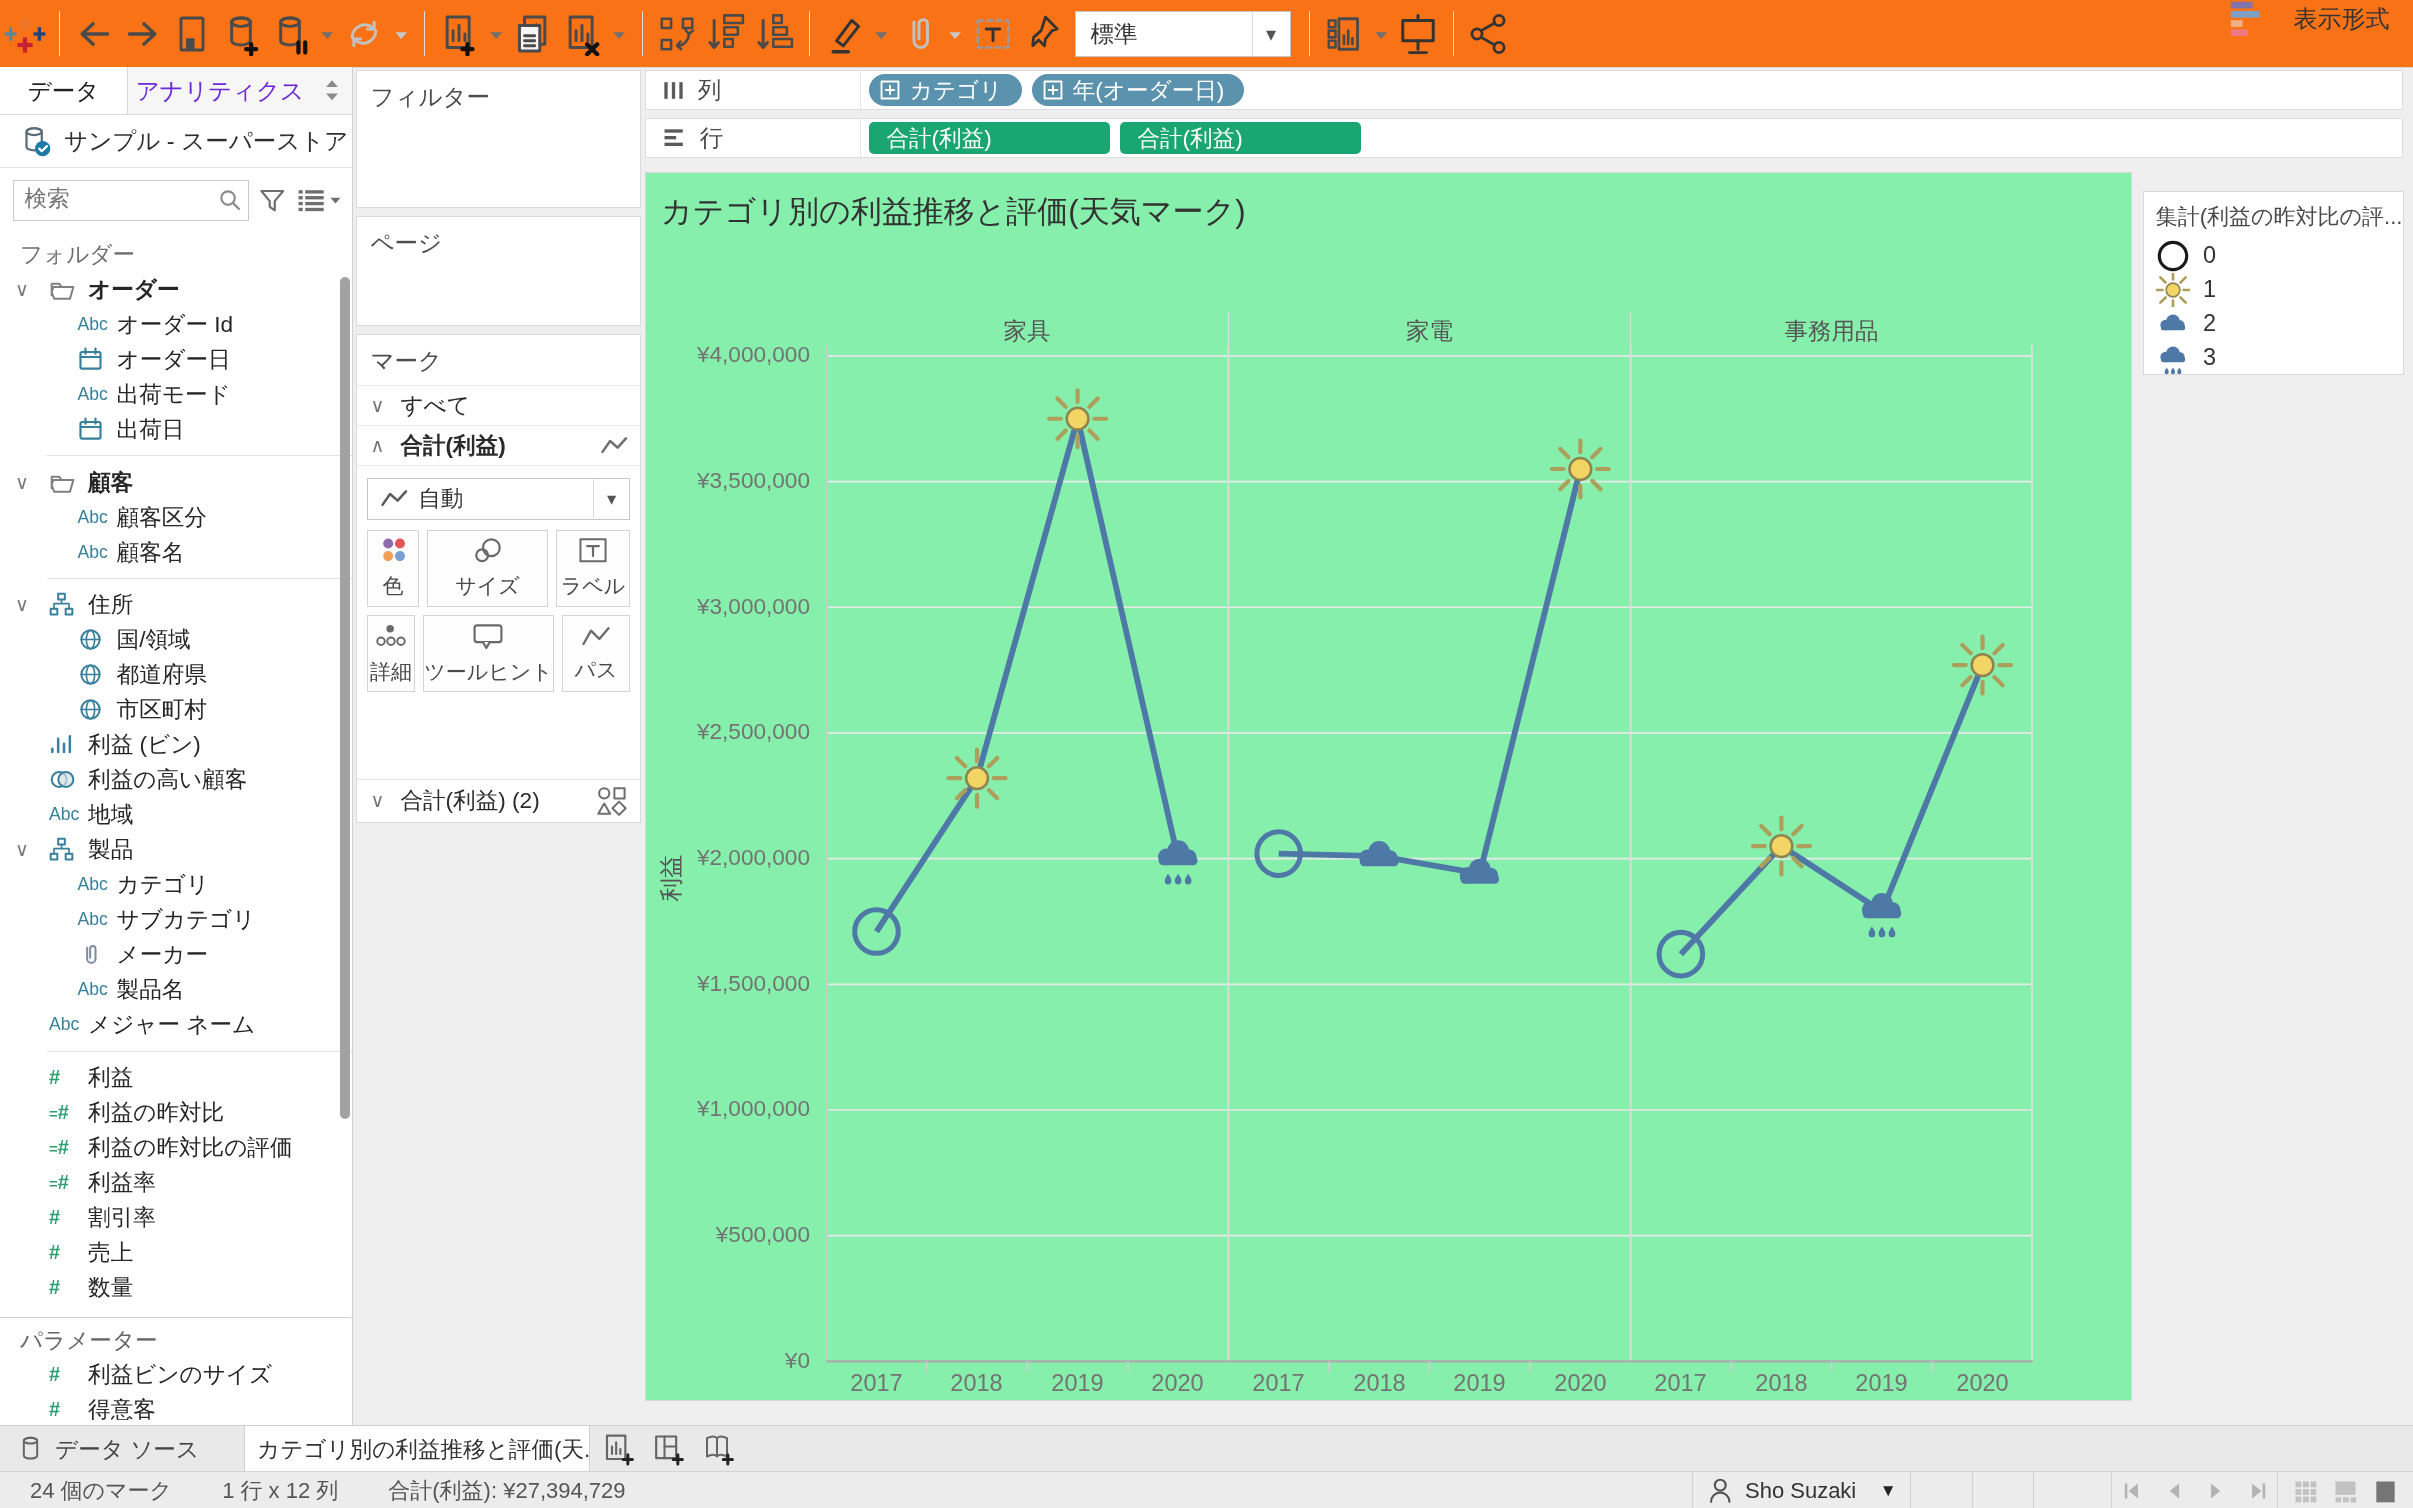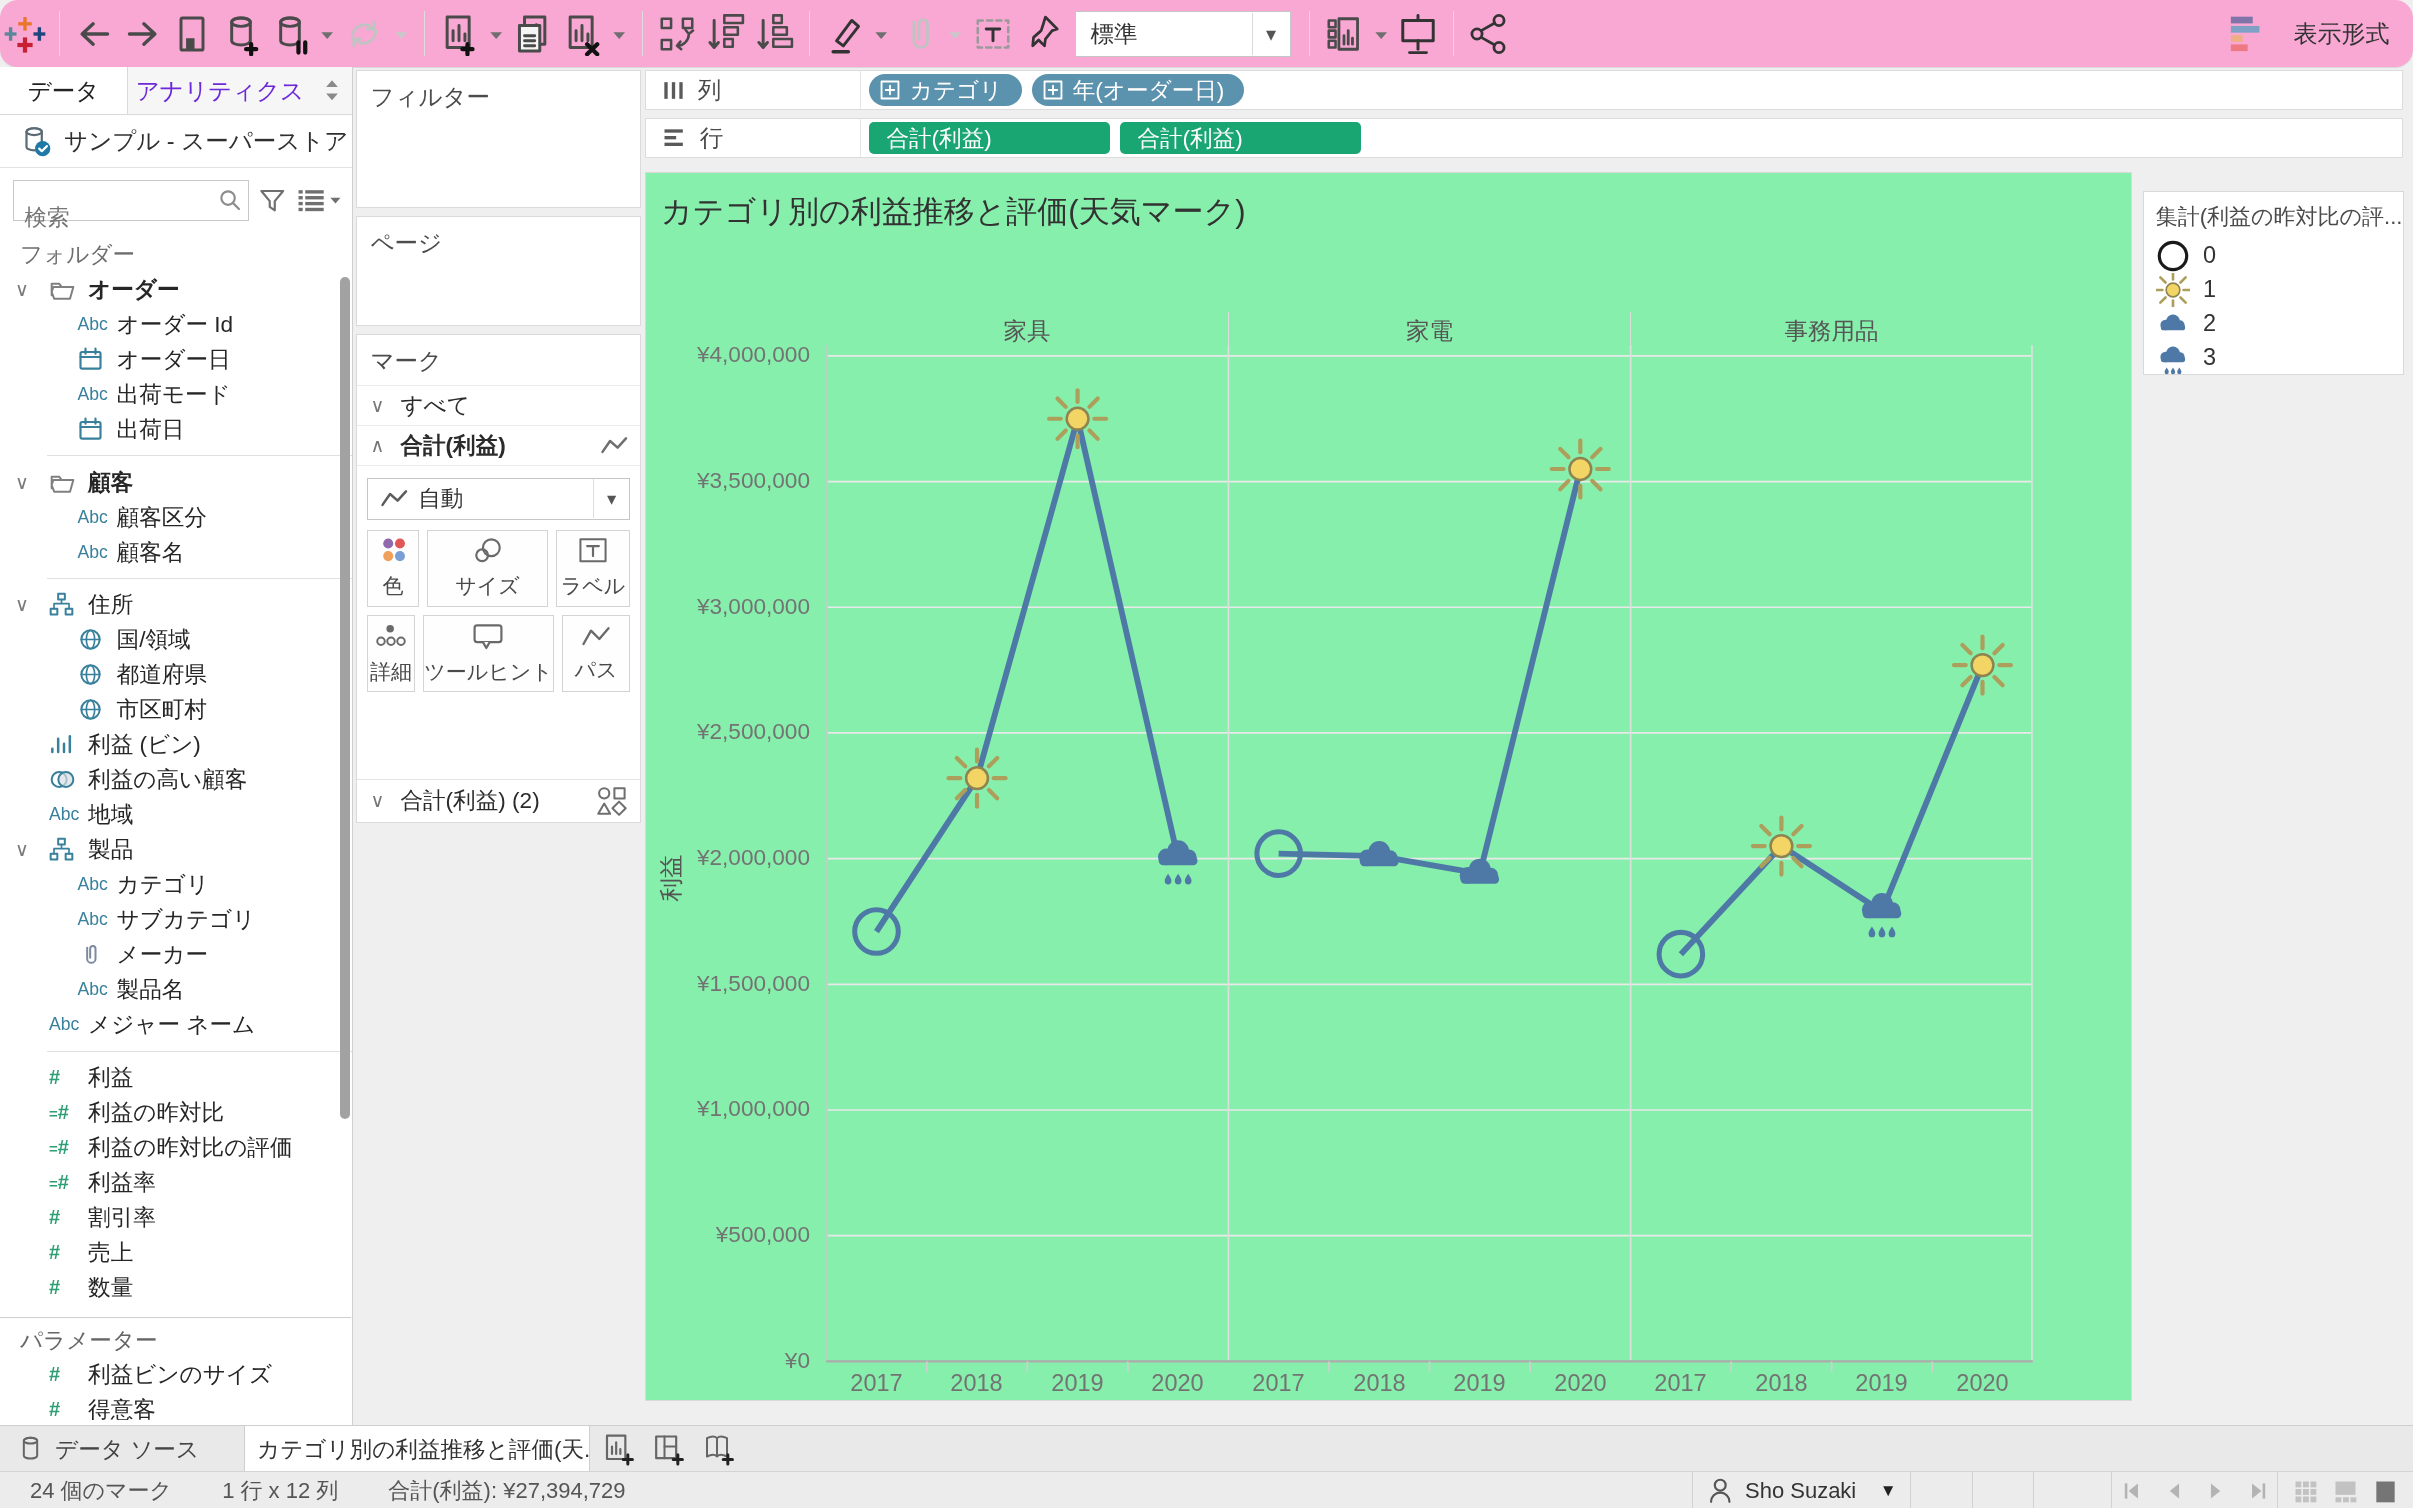--- a/index.html
+++ b/index.html
@@ -1,19 +1,19 @@
 <!DOCTYPE html>
 <html style="font-size:13.4px"><head>
 <meta charset="utf-8">
 <style>
   html,body{margin:0;padding:0;}
   body{width:2413px;height:1508px;font-family:"Liberation Sans","DejaVu Sans",sans-serif;background:#efefef;}
   #page{position:relative;width:2413px;height:1508px;overflow:hidden;background:#efefef;}
   
-  .toolbar{position:absolute;left:0;top:0;width:2413px;height:67px;background:#f9a8d4;border-bottom:0.8px solid #d8d8d8;display:flex;align-items:center;border-radius:18px;}
+  .toolbar{position:absolute;left:0;top:0;width:2413px;height:67px;background:#f97316;border-bottom:0.8px solid #d8d8d8;display:flex;align-items:flex-start;}
   .tb-group{display:flex;align-items:center;height:67px;}
   .tb-sep{width:0.8px;height:45px;background:#dcdcdc;margin:0 10px;}
   .tb-btn{width:49px;height:49px;display:flex;align-items:center;justify-content:center;border-radius:3.4px;}
   .tb-btn.narrow{width:25px;}
   .tb-btn svg{display:block;}
   .fit-select{width:214px;height:44px;background:#fff;border:0.8px solid #c6c6c6;display:flex;align-items:center;margin:0 8.4px;}
   .fit-select .lbl{flex:1;padding-left:15px;font-size:23.5px;color:#333;}
   .fit-select .dv{width:0.8px;height:42px;background:#d9d9d9;}
   .fit-select .car{width:37px;text-align:center;color:#555;font-size:20px;}
   .show-me{margin-left:auto;margin-right:23.5px;display:flex;align-items:center;gap:26px;}
@@ -22,21 +22,21 @@
   .sidebar{position:absolute;left:0;top:67px;width:352px;height:1358px;background:#fff;border-right:0.8px solid #d0d0d0;}
   .side-tabs{height:47px;display:flex;border-bottom:0.8px solid #d9d9d9;background:#f6f6f6;align-items:stretch;}
   .side-tab{display:flex;align-items:center;justify-content:center;font-size:23.5px;}
   .side-tab.active{background:#fff;color:#222;width:127px;border-right:0.8px solid #d9d9d9;}
   .side-tab.inactive{flex:1;color:#6d28d9;}
   .pane-toggle{width:40px;display:flex;align-items:center;justify-content:center;}
   .ds-row{height:52px;display:flex;align-items:center;gap:11.7px;padding:0 0 0 18.4px;border-bottom:0.8px solid #e3e3e3;}
   .ds-row .t{font-size:23.5px;color:#2f2f2f;}
   .search-row{display:flex;align-items:center;gap:8.4px;padding:11.7px 8.4px 6.7px 13.4px;}
   .search-box{position:relative;width:251px;height:39px;border:0.8px solid #c9c9c9;background:#fff;}
-  .search-box input{border:0;outline:none;width:210px;height:35px;font-size:22.6px;color:#333;padding-left:10px;font-family:inherit;background:transparent;margin-top:19px;}
+  .search-box input{border:0;outline:none;width:210px;height:35px;font-size:22.6px;color:#333;padding-left:10px;font-family:inherit;background:transparent;}
   .search-box .mag{position:absolute;right:6.7px;top:7.5px;}
   .folders-label{padding:11.7px 0 1.7px 20px;font-size:22.6px;color:#6e6e6e;}
   .fields{position:relative;height:1054px;overflow:hidden;}
   .frow{height:35px;display:flex;align-items:center;padding-left:11.7px;}
   .frow .chev{width:34px;font-size:19px;color:#7a7a7a;text-align:left;padding-left:3.4px;}
   .frow .ind{width:28.5px;}
   .frow .fic{width:39px;display:flex;align-items:center;}
   .frow .flabel{font-size:22.6px;color:#262626;white-space:nowrap;}
   .frow .flabel.b{font-weight:bold;}
   .fdiv{border-top:0.8px solid #e0e0e0;margin:8.4px 0 8.4px 47px;}

